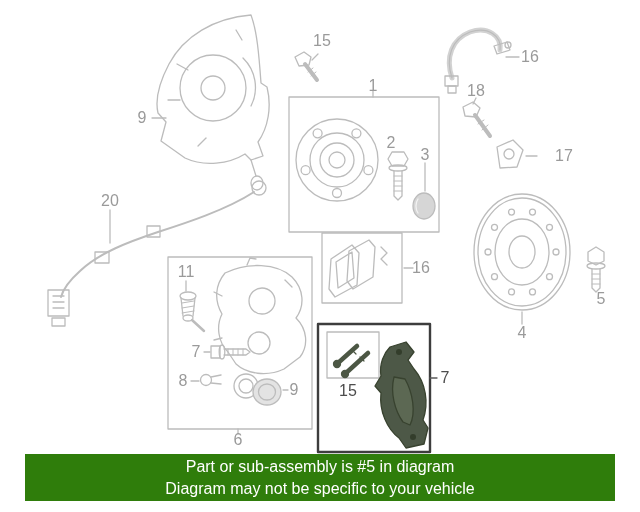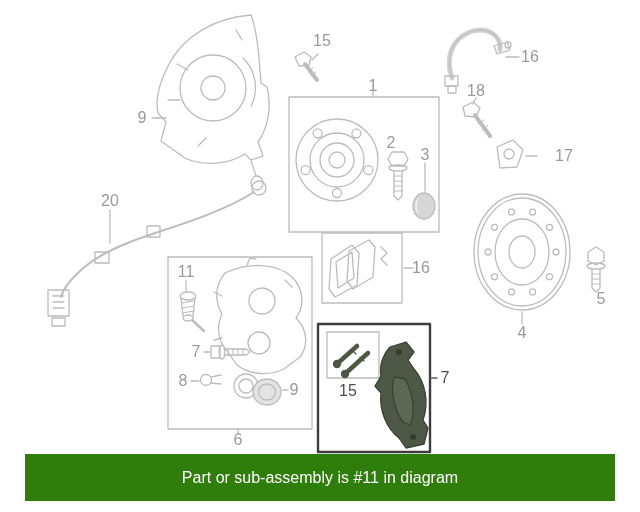--- a/index.html
+++ b/index.html
@@ -226,16 +226,17 @@
   <div class="callout dark" style="left:348px;top:391px">15</div>
   <div class="callout" style="left:421px;top:268px">16</div>
   <div class="callout" style="left:142px;top:118px">9</div>
   <div class="callout" style="left:322px;top:41px">15</div>
   <div class="callout" style="left:530px;top:57px">16</div>
   <div class="callout" style="left:564px;top:156px">17</div>
   <div class="callout" style="left:476px;top:91px">18</div>
   <div class="callout" style="left:110px;top:201px">20</div>
 
   <div class="banner">
-    <div class="banner-line">Part or sub-assembly is #11 in diagram</div>
+    <div class="banner-line">Part or sub-assembly is #5 in diagram</div>
+    <div class="banner-line">Diagram may not be specific to your vehicle</div>
   </div>
 
 </div>
 
 </body></html>

